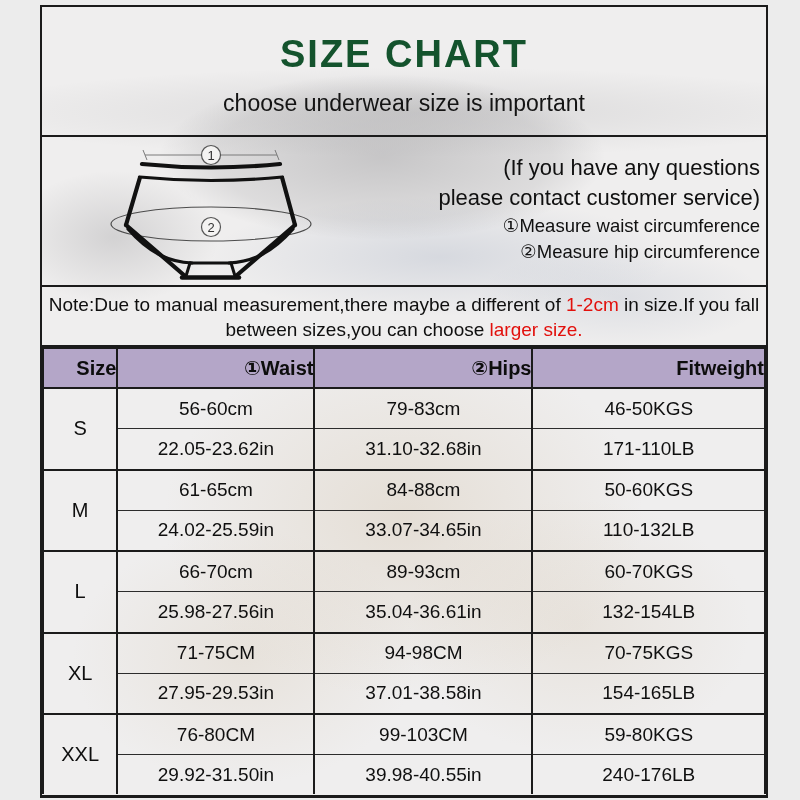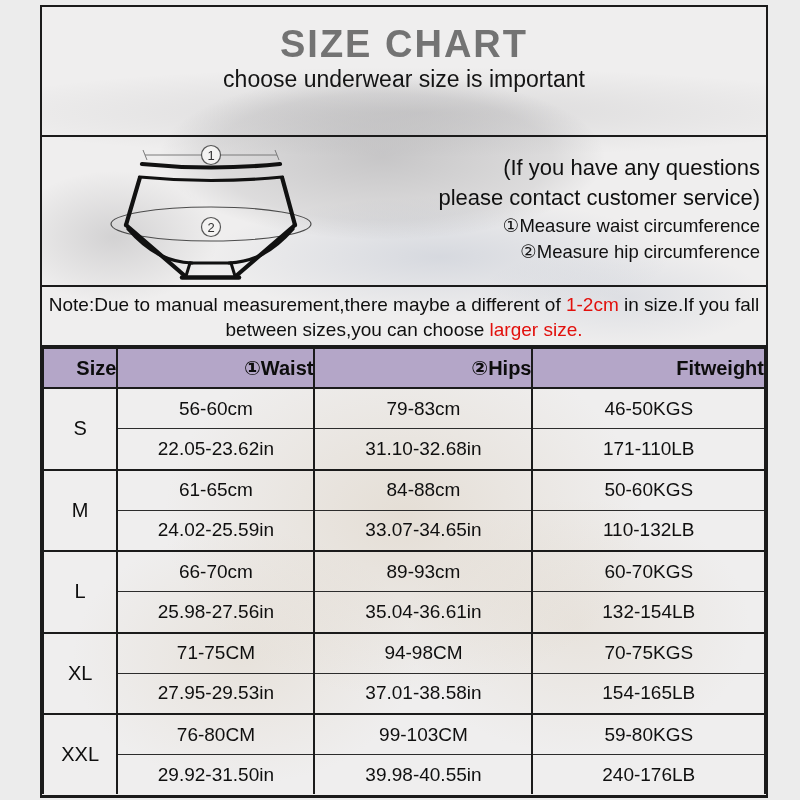--- a/index.html
+++ b/index.html
@@ -39,27 +39,28 @@
       radial-gradient(ellipse 230px 170px at 28% 650px, rgba(213,198,176,.30), transparent 75%),
       radial-gradient(ellipse 230px 170px at 74% 620px, rgba(213,198,176,.28), transparent 75%);
   }
   .sec{position:relative; z-index:1;}
   .sec-title{
     height:130px;
     text-align:center;
     border-bottom:2px solid #1b1b1b;
   }
   .main-title{
-    padding-top:16px;
+    padding-top:26px;
     font-size:38px;
     font-weight:700;
     letter-spacing:2px;
-    color:#737373;
+    color:#14532d;
   }
   .sub-title{
+    margin-top:14px;
     font-size:23px;
     font-weight:400;
     color:#141414;
   }
   .sec-info{
     height:150px;
     border-bottom:2px solid #1b1b1b;
   }
   .panty-svg{position:absolute; left:66px; top:5px;}
   .guide-text{

